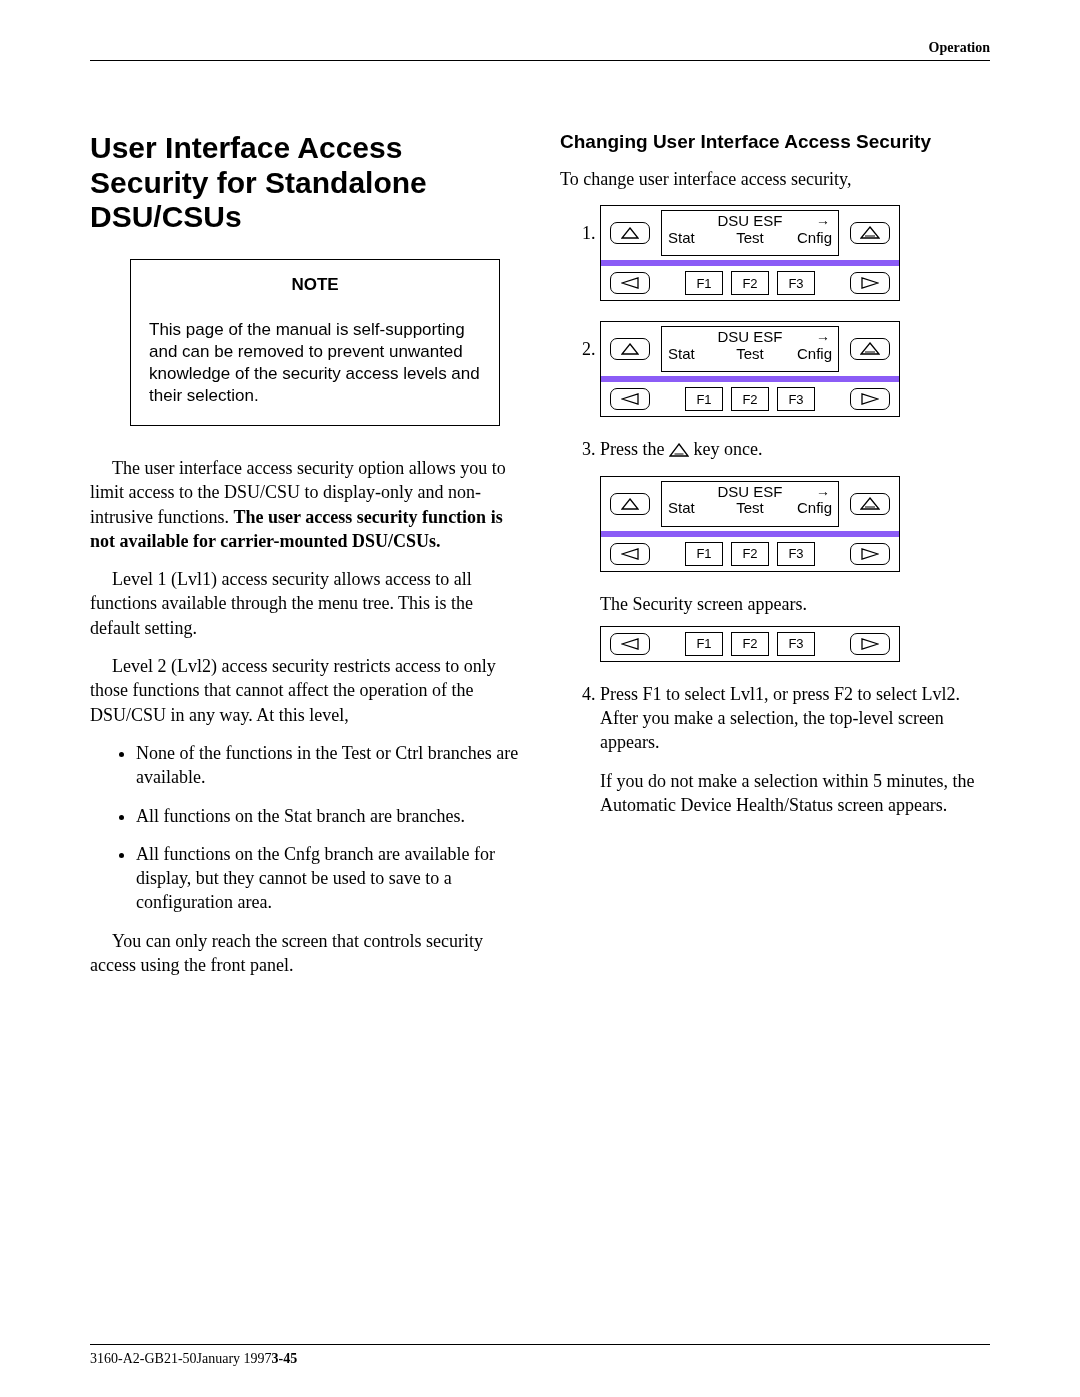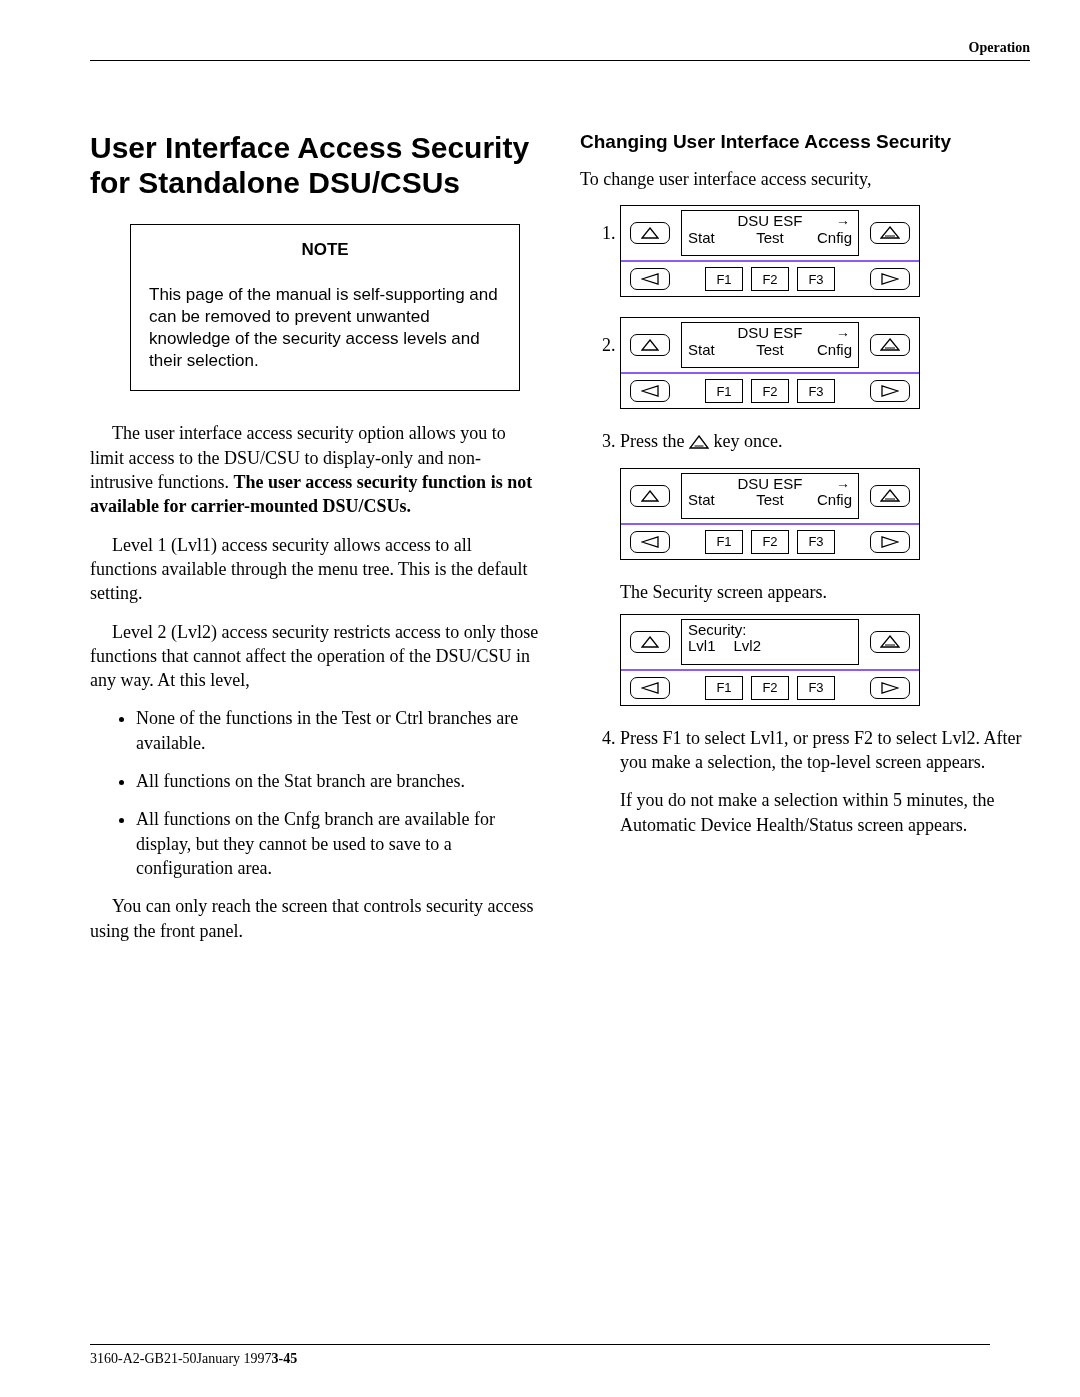--- a/index.html
+++ b/index.html
@@ -7,21 +7,21 @@
     padding: 0;
     background: #fff;
     font-family: "Times New Roman", Times, serif;
     color: #000;
   }
   .page {
     width: 1080px;
     height: 1397px;
     position: relative;
     box-sizing: border-box;
-    padding: 40px 50px 30px 90px;
+    padding: 40px 90px 30px 90px;
   }
   .running-head {
     text-align: right;
     font-family: "Times New Roman", Times, serif;
     font-weight: bold;
     font-size: 14px;
     margin-bottom: 4px;
   }
   .top-rule {
     border: none;
@@ -100,21 +100,21 @@
     margin: 10px 0 20px 0;
     border: 1.5px solid #000;
     box-sizing: border-box;
     width: 300px;
     font-family: Arial, Helvetica, sans-serif;
   }
   .panel-row {
     display: flex;
     align-items: stretch;
   }
-  .panel-top { border-bottom: 2px solid #8b5cf6; }
+  .panel-top { border-bottom: 6px solid #8b5cf6; }
   .panel-cell-side {
     width: 50px;
     display: flex;
     align-items: center;
     justify-content: center;
     padding: 6px 4px;
   }
   .panel-cell-mid {
     flex: 1;
     display: flex;
@@ -408,46 +408,20 @@
                       <polygon points="17,6 1,1 1,11" fill="none" stroke="#000" stroke-width="1.3"></polygon>
                     </svg>
                 </span>
               </div>
             </div>
           </div>
 
           <div class="step-text-follow">The Security screen appears.</div>
 
           <div class="panel">
-            <div class="panel-row panel-top">
-              <div class="panel-cell-side">
-                <span class="hw-btn hw-btn-wide">
-                  <svg width="18" height="12" viewBox="0 0 18 12">
-                      <polygon points="9,1 17,11 1,11" fill="none" stroke="#000" stroke-width="1.3"></polygon>
-                    </svg>
-                </span>
-              </div>
-              <div class="panel-cell-mid">
-                <div class="lcd">
-                  <div class="lcd-sec-top">Security:</div>
-                  <div class="lcd-bottom" style="justify-content:flex-start; gap:18px;">
-                    <span style="flex:0;">Lvl1</span>
-                    <span style="flex:0;">Lvl2</span>
-                  </div>
-                </div>
-              </div>
-              <div class="panel-cell-side">
-                <span class="hw-btn hw-btn-wide">
-                  <svg width="20" height="14" viewBox="0 0 20 14">
-                      <polygon points="10,1 19,12 1,12" fill="none" stroke="#000" stroke-width="1.3"></polygon>
-                      <line x1="5" y1="10" x2="15" y2="10" stroke="#000" stroke-width="1"></line>
-                    </svg>
-                </span>
-              </div>
-            </div>
             <div class="panel-row">
               <div class="panel-cell-side">
                 <span class="hw-btn hw-btn-wide">
                   <svg width="18" height="12" viewBox="0 0 18 12">
                       <polygon points="1,6 17,1 17,11" fill="none" stroke="#000" stroke-width="1.3"></polygon>
                     </svg>
                 </span>
               </div>
               <div class="panel-cell-mid">
                 <span class="fkey">F1</span>

